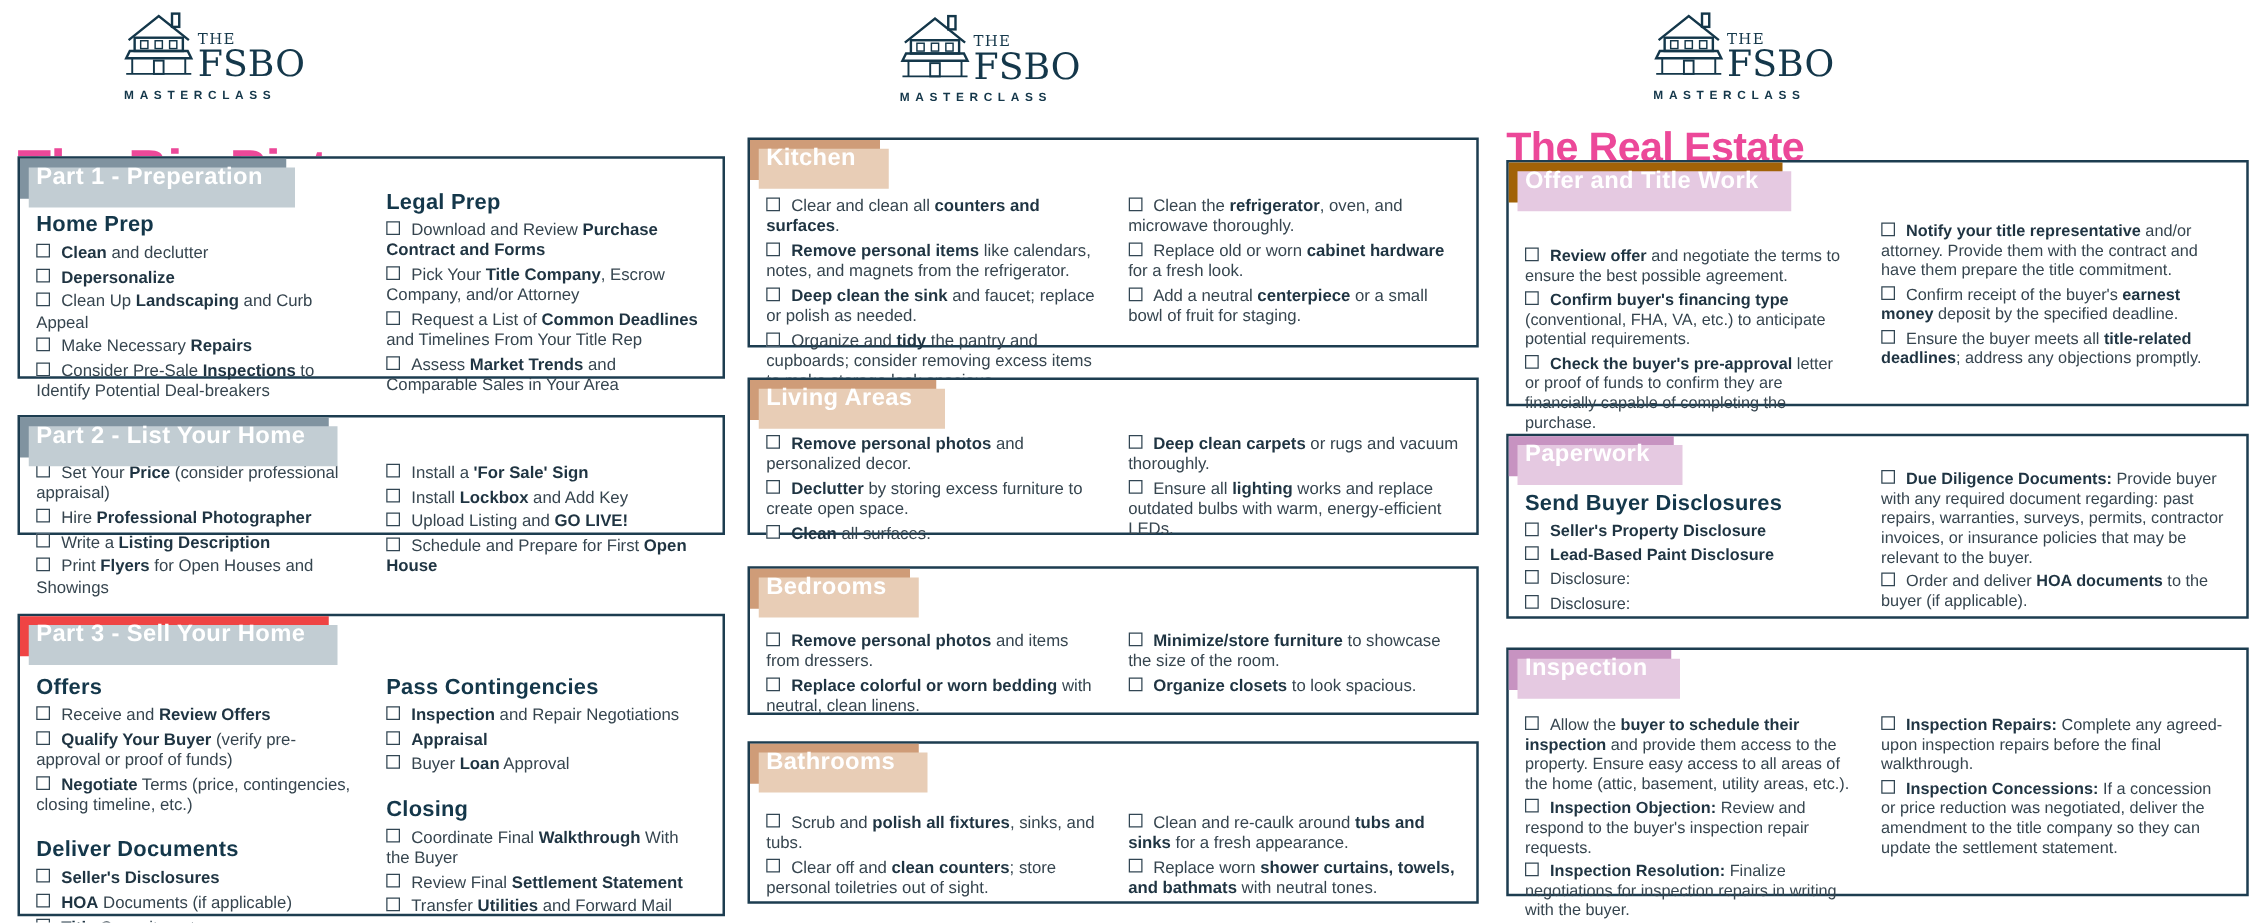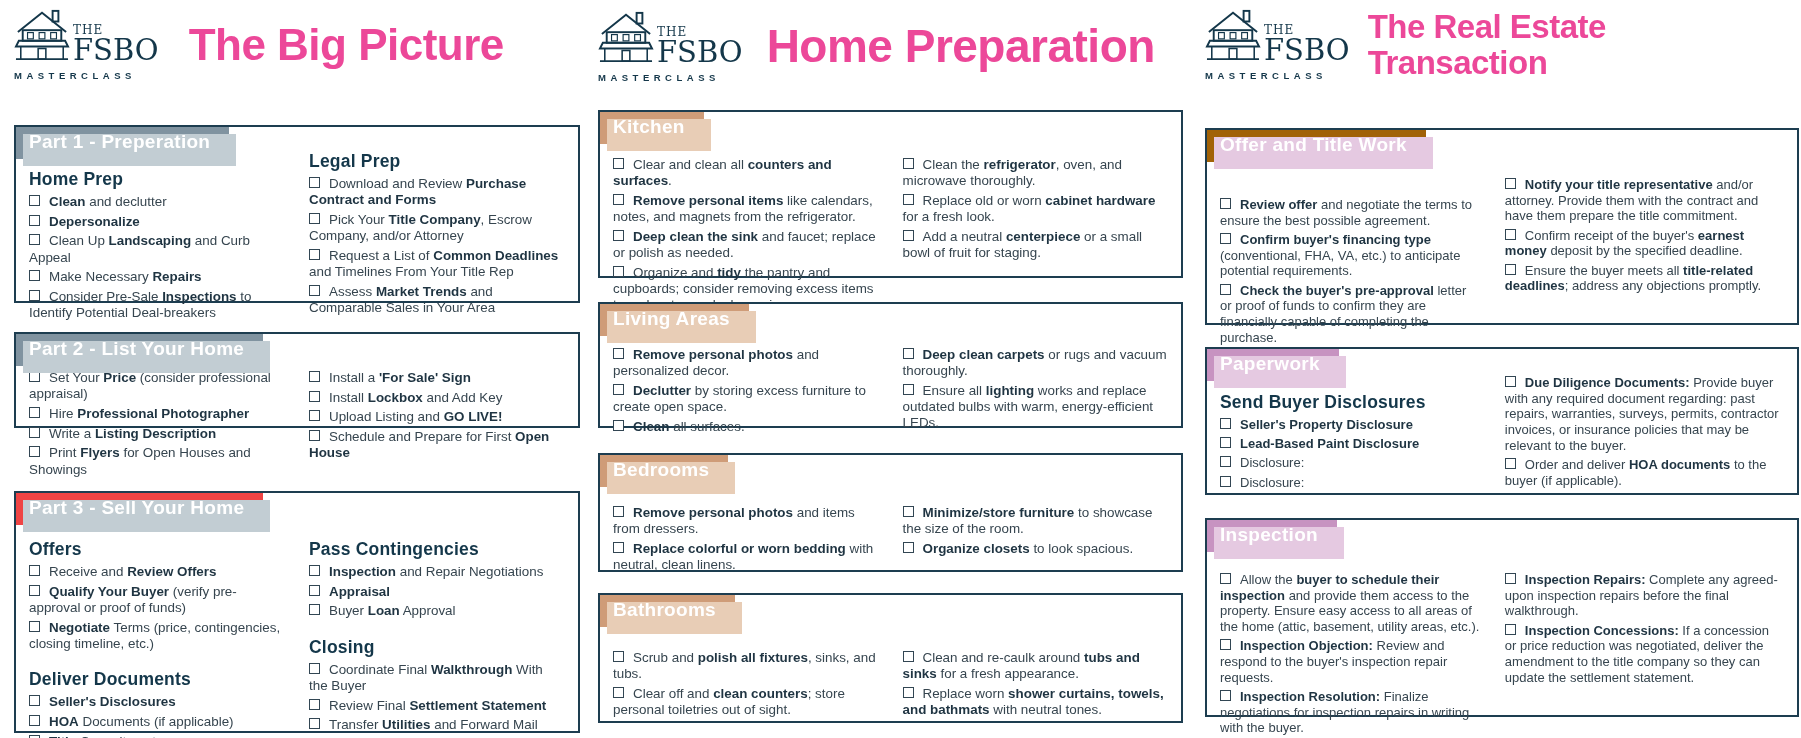--- a/index.html
+++ b/index.html
@@ -1,21 +1,21 @@
 <!DOCTYPE html>
 <html><head>
 <meta charset="utf-8">
 <style>
   html,body{margin:0;padding:0;}
   body{
     width:1801px;height:738px;position:relative;background:#ffffff;
     font-family:"Liberation Sans",sans-serif;color:#36454f;overflow:hidden;
   }
   .panel{position:absolute;top:0;height:738px;}
-  .phead{position:absolute;left:0;display:flex;align-items:center;}
+  .phead{position:absolute;left:0;display:flex;align-items:center;flex-direction:column;}
   .ptitle{margin:0;font-weight:800;color:#ec4899;letter-spacing:-0.5px;line-height:1.08;}
   .logo{display:grid;grid-template-columns:auto auto;align-items:end;column-gap:3px;color:#14374a;}
   .logo svg{grid-row:1;}
   .ltxt{display:flex;flex-direction:column;line-height:1;padding-bottom:2px;}
   .lthe{font-family:"DejaVu Serif",serif;font-size:12px;letter-spacing:1px;}
   .lfsbo{font-family:"DejaVu Serif",serif;font-size:29px;line-height:0.98;}
   .lmc{grid-column:1 / span 2;font-size:9.5px;letter-spacing:4.5px;margin-top:4px;font-weight:600;white-space:nowrap;}
   .box{position:absolute;left:0;right:0;border:2px solid #1d3d50;background:#fff;box-sizing:border-box;}
   .bar{position:absolute;top:0;left:0;display:inline-block;padding:4px 19px 6px 13px;z-index:2;}
   .bar::after{content:"";position:absolute;left:7px;top:7px;width:100%;height:100%;background:var(--light);z-index:-1;}

